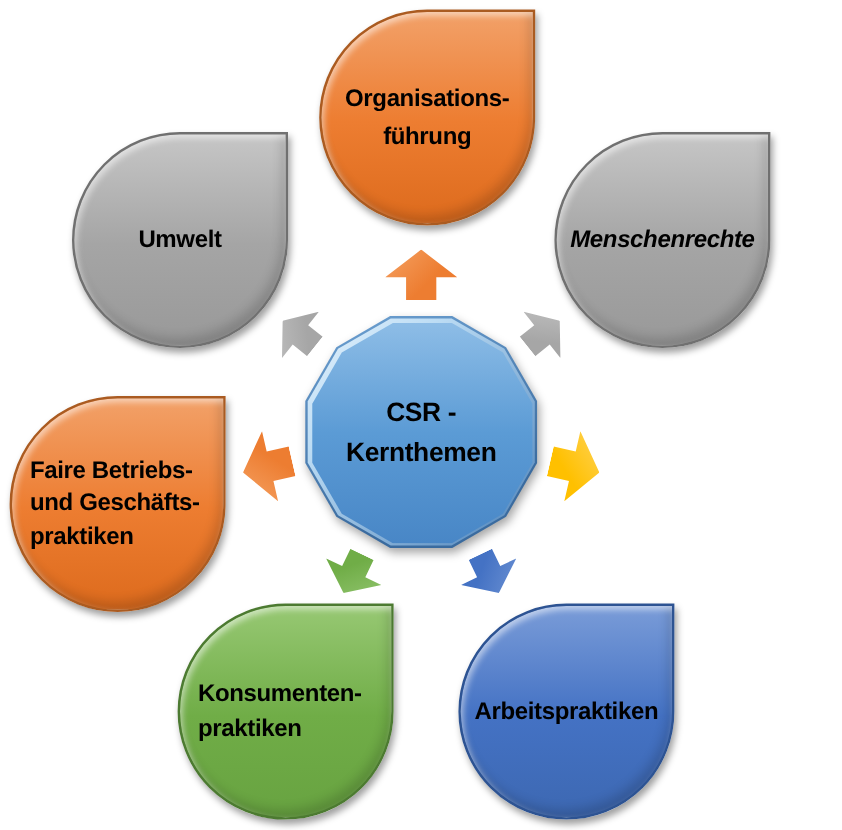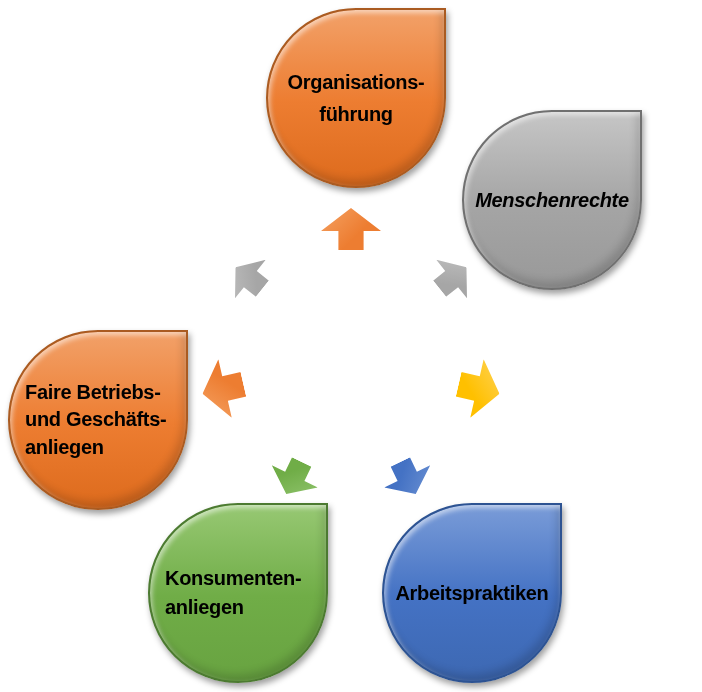--- a/index.html
+++ b/index.html
@@ -88,43 +88,53 @@
 </head>
 <body>
 
 <div id="stage">
 
   <div class="drop nd-0 lh-wide" style="--light: #F2A169; --base: #ED7D31; --dark: #DD6B1D; --edge: #AA5B21;">
     <div class="drop-label">Organisations-
 führung</div>
   </div>
 
+  <div class="drop nd-1" style="--light: #C6C6C6; --base: #A5A5A5; --dark: #999999; --edge: #707070;">
+    <div class="drop-label">Umwelt</div>
+  </div>
 
   <div class="drop nd-2" style="--light: #C6C6C6; --base: #A5A5A5; --dark: #999999; --edge: #707070;">
     <div class="drop-label">Menschenrechte</div>
   </div>
 
 
   <div class="drop nd-4 ta-l lh-tight" style="--light: #F2A169; --base: #ED7D31; --dark: #DD6B1D; --edge: #AA5B21;">
     <div class="drop-label">Faire Betriebs-
 und Geschäfts-
-anliegen</div>
+praktiken</div>
   </div>
 
   <div class="drop nd-5 ta-l" style="--light: #97C873; --base: #70AD47; --dark: #68A341; --edge: #4C7A31;">
     <div class="drop-label">Konsumenten-
-anliegen</div>
+praktiken</div>
   </div>
 
   <div class="drop nd-6" style="--light: #7A9CD8; --base: #4472C4; --dark: #3D68B2; --edge: #2D5392;">
     <div class="drop-label">Arbeitspraktiken</div>
   </div>
 
   <div class="arrow ar-0" style="--light: #F5A263; --base: #ED7D31;"></div>
   <div class="arrow ar-1" style="--light: #C2C2C2; --base: #A6A6A6;"></div>
   <div class="arrow ar-2" style="--light: #C2C2C2; --base: #A6A6A6;"></div>
   <div class="arrow ar-3" style="--light: #FFD45C; --base: #FFC000;"></div>
   <div class="arrow ar-4" style="--light: #F5A263; --base: #ED7D31;"></div>
   <div class="arrow ar-5" style="--light: #93C671; --base: #70AD47;"></div>
   <div class="arrow ar-6" style="--light: #6E93D4; --base: #4472C4;"></div>
 
+  <div class="center-wrap" style="--edge: #3A6B9F; --bevel: #BCDCF4; --light: #8FBEE7; --base: #5B9BD5; --dark: #4886C6;">
+    <div class="poly poly-edge"></div>
+    <div class="poly poly-hi"></div>
+    <div class="poly poly-fill"></div>
+    <div class="center-label">CSR -
+Kernthemen</div>
+  </div>
 
 </div>
 
 </body></html>

